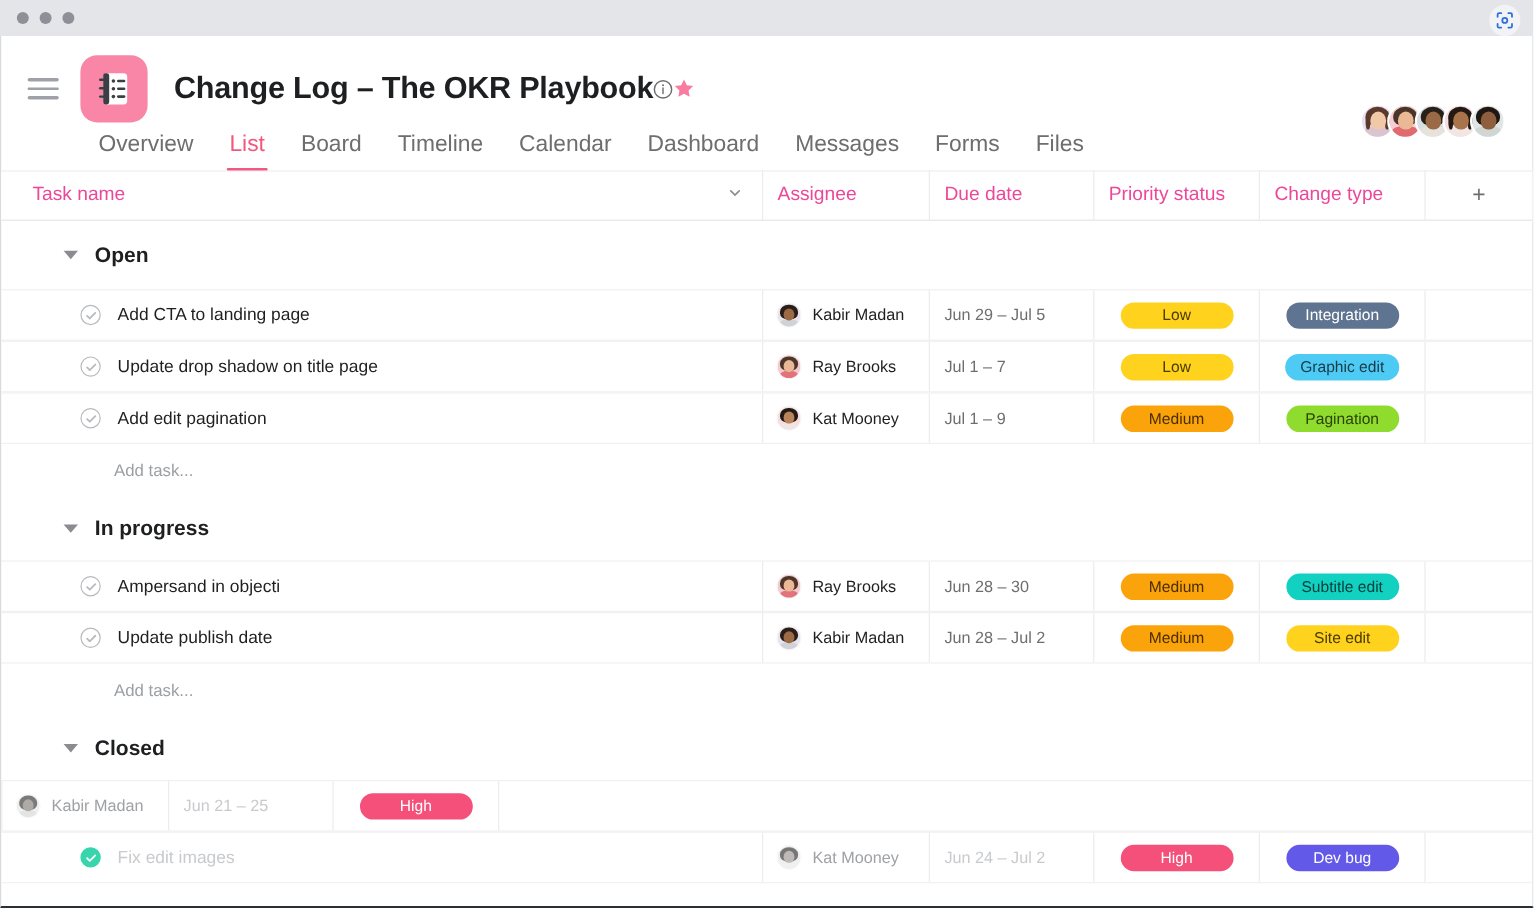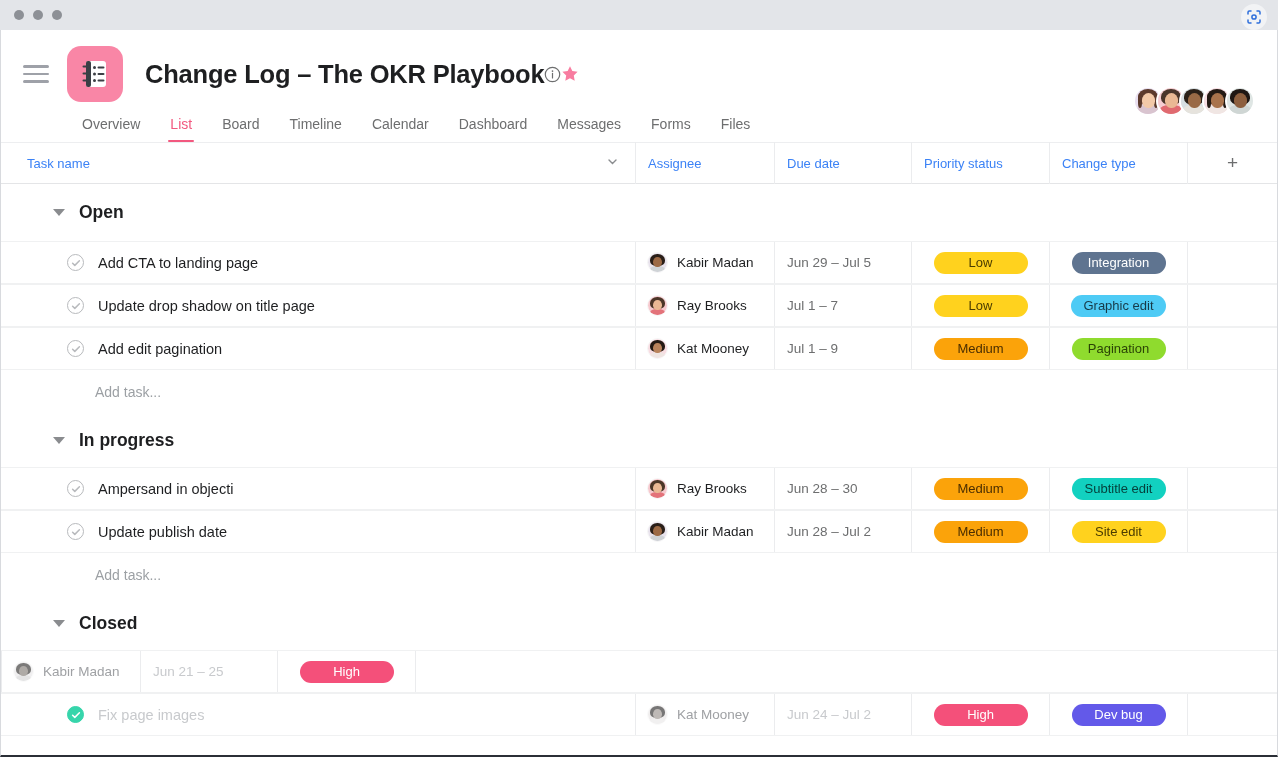--- a/index.html
+++ b/index.html
@@ -132,21 +132,21 @@
 
   
   .tabs {
     display: flex;
     align-items: flex-end;
     padding-left: 66px;
     height: 38px;
     gap: 0;
   }
   .tab {
-    font-size: 14px;
+    font-size: 19px;
     color: #6d6e6f;
     padding: 0 15px 10px 15px;
     position: relative;
     cursor: pointer;
     white-space: nowrap;
   }
   .tab.active { color: #f2587f; font-weight: 400; }
   .tab.active::after {
     content: "";
     position: absolute;
@@ -159,22 +159,22 @@
   
   .tablehead {
     display: flex;
     height: 42px;
     border-top: 1px solid #edeef0;
     border-bottom: 1px solid #e4e5e7;
     align-items: center;
     background: #ffffff;
   }
   .th {
-    font-size: 13px;
-    color: #3b82f6;
+    font-size: 16px;
+    color: #ec4899;
     display: flex;
     align-items: center;
     height: 42px;
     padding-left: 12px;
     border-left: 1px solid #ebecee;
     flex: none;
   }
   .th:first-child { border-left: none; padding-left: 26px; }
   .th.taskname { width: 634px; justify-content: space-between; padding-right: 16px; }
   .th.assignee { width: 139px; }
@@ -632,21 +632,21 @@
           </div>
           <div class="cell blank"></div>
         </div>
         <div class="row completed">
           <div class="cell task">
             <div class="check done">
               <svg width="10" height="10" viewBox="0 0 10 10" fill="none" stroke="#ffffff" stroke-width="1.5" stroke-linecap="round" stroke-linejoin="round">
                 <path d="M1.6 5.2l2.2 2.2L8.4 2.8"></path>
               </svg>
             </div>
-            <span class="task-name">Fix page images</span>
+            <span class="task-name">Fix edit images</span>
           </div>
           <div class="cell assignee">
             <div class="mini-av">
               <div class="face">
                 <div class="bg" style="background:#f7dde2"></div>
                 <div class="body" style="background:#efe5e2"></div>
                 <div class="hair" style="background:#241a14"></div>
                 <div class="head" style="background:#b9835c"></div>
               </div>
             </div>

